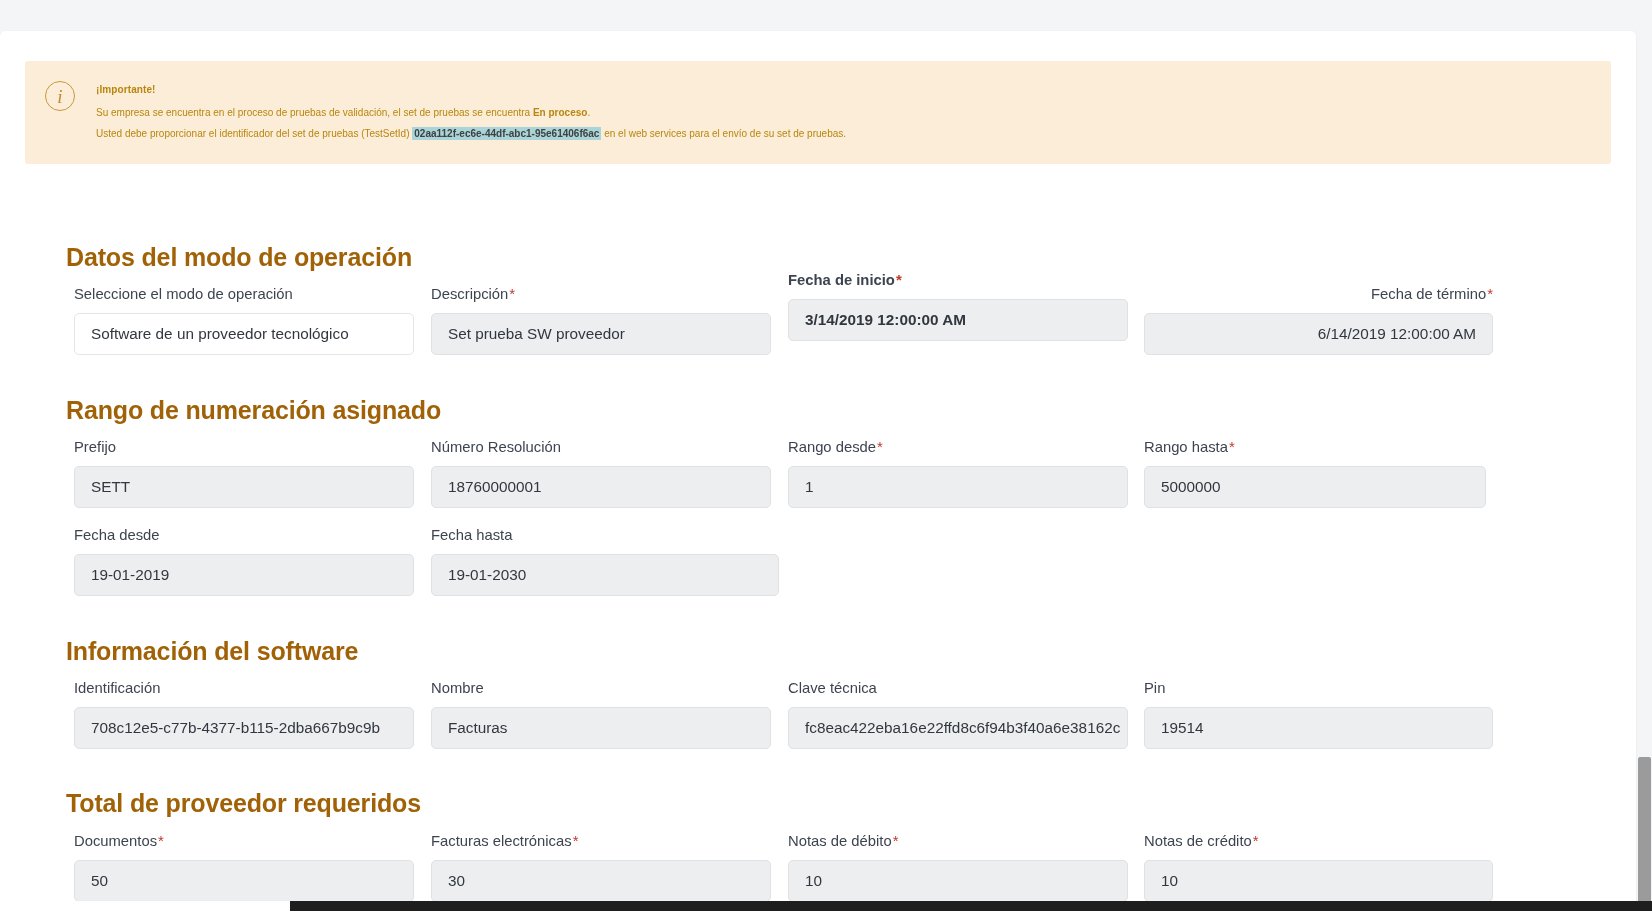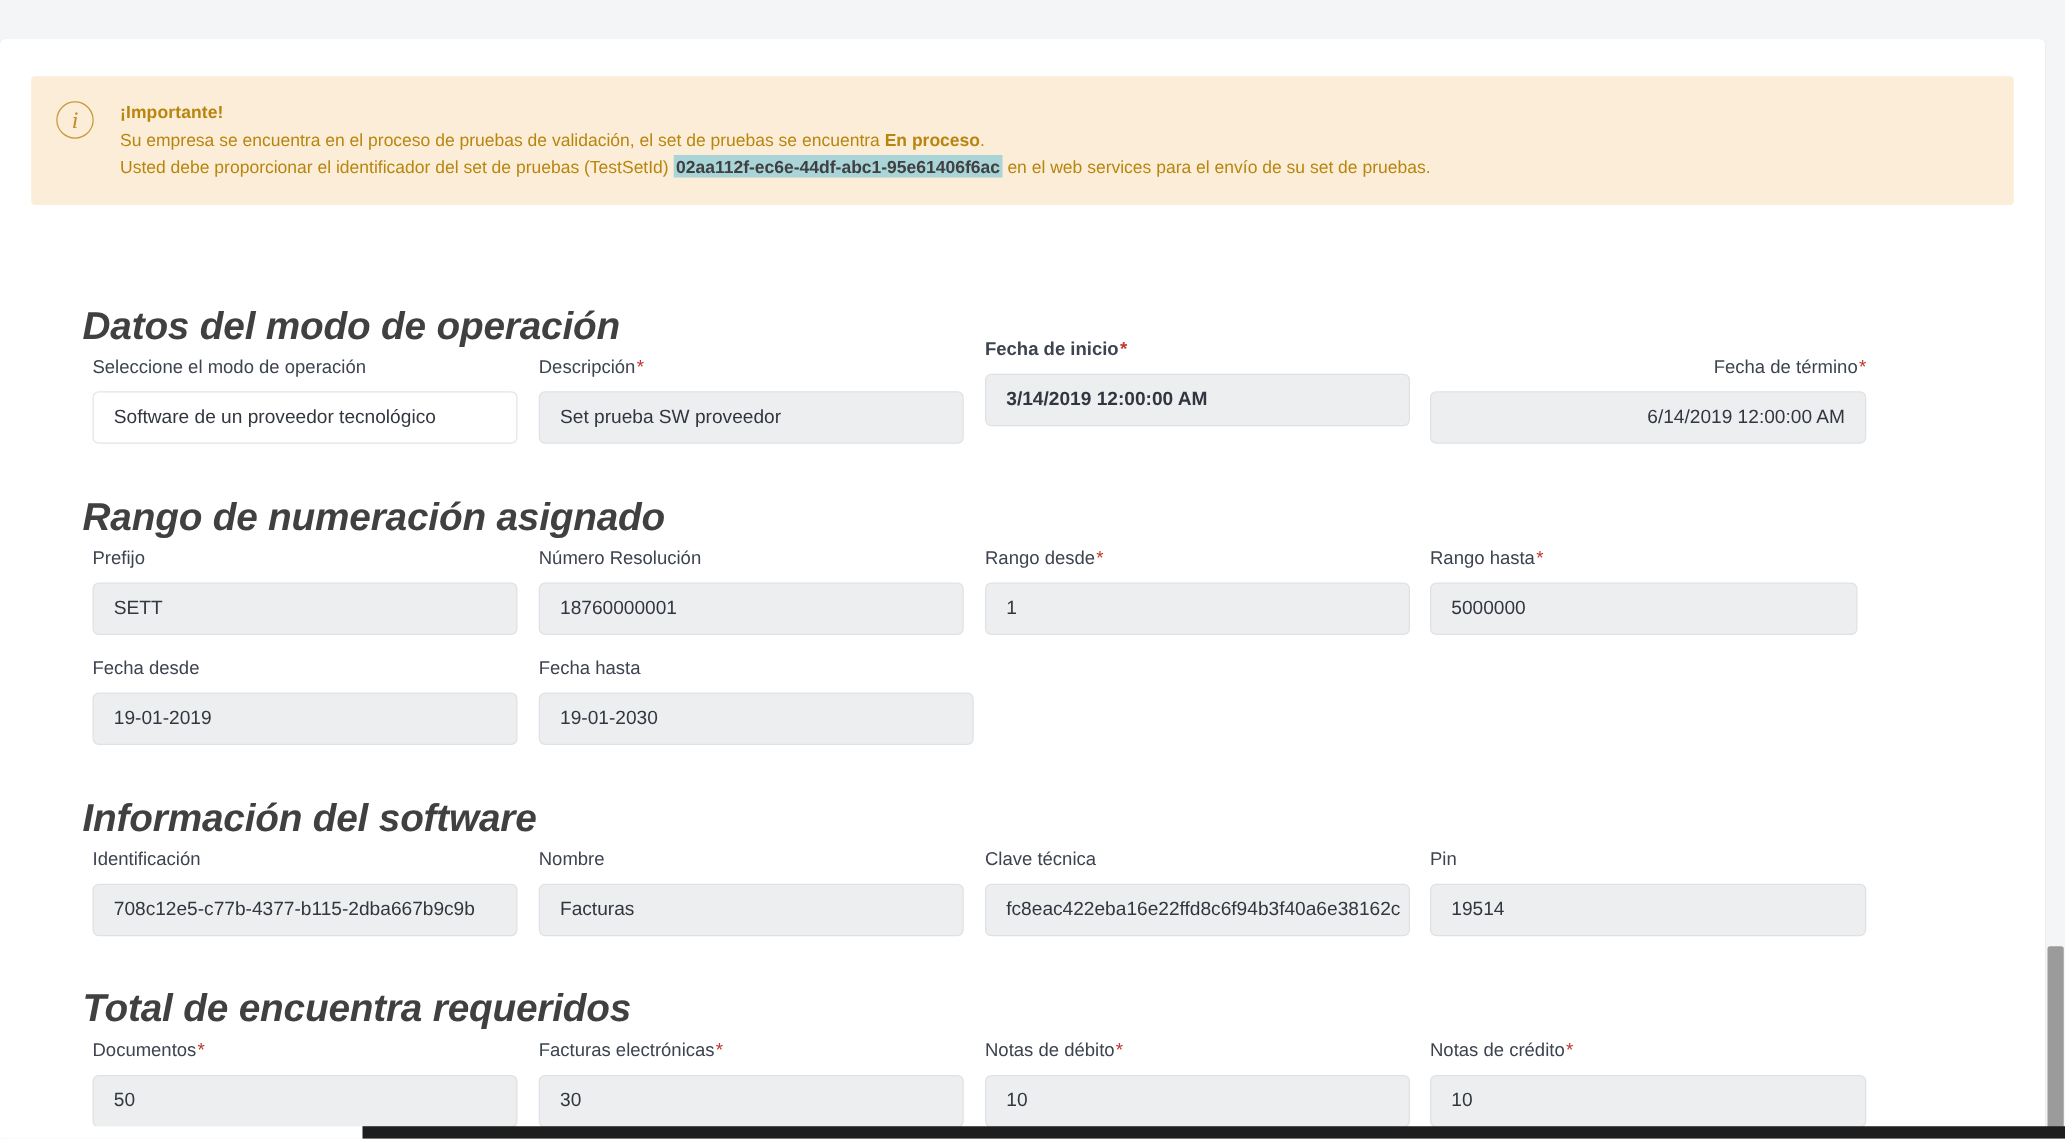--- a/index.html
+++ b/index.html
@@ -60,21 +60,21 @@
     display: flex;
     align-items: center;
     justify-content: center;
     margin-right: 21px;
     margin-top: 2px;
     line-height: 1;
     box-sizing: border-box;
   }
   .alert-body {
     color: #b8860f;
-    font-size: 14px;
+    font-size: 10px;
     line-height: 21.5px;
   }
   .alert-title {
     font-weight: bold;
     color: #b8860f;
     display: block;
     margin-bottom: 1px;
     letter-spacing: .1px;
   }
   .alert-line { display: block; white-space: nowrap; }
@@ -82,25 +82,24 @@
   .testsetid {
     font-weight: bold;
     color: #404040;
     background: #a9d4d8;
     padding: 1px 2px;
   }
 
   
   .section-title {
     position: absolute;
-    color: #404040;
-    font-size: 31px;
+    color: #a16207;
+    font-size: 25px;
     font-weight: bold;
     letter-spacing: -.15px;
-    font-style: italic;
   }
 
   .field {
     position: absolute;
   }
   .field-label {
     color: #3d4450;
     font-size: 14.8px;
     line-height: 18px;
     white-space: nowrap;
@@ -262,21 +261,21 @@
     <div class="field" style="left:788px; top:648px; width:340px;">
       <span class="field-label"><span>Clave técnica</span></span>
       <div class="control">fc8eac422eba16e22ffd8c6f94b3f40a6e38162c</div>
     </div>
 
     <div class="field" style="left:1144px; top:648px; width:349px;">
       <span class="field-label"><span>Pin</span></span>
       <div class="control">19514</div>
     </div>
 
-    <div class="section-title" style="left:66px; top:758px;">Total de encuentra requeridos</div>
+    <div class="section-title" style="left:66px; top:758px;">Total de proveedor requeridos</div>
 
     <div class="field" style="left:74px; top:801px; width:340px;">
       <span class="field-label"><span>Documentos</span><span class="req">*</span></span>
       <div class="control">50</div>
     </div>
 
     <div class="field" style="left:431px; top:801px; width:340px;">
       <span class="field-label"><span>Facturas electrónicas</span><span class="req">*</span></span>
       <div class="control">30</div>
     </div>

